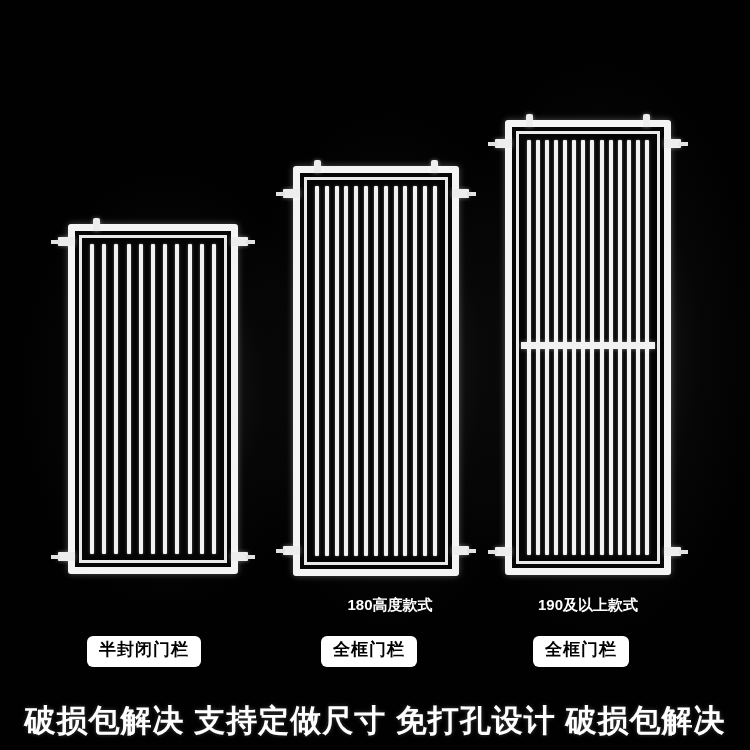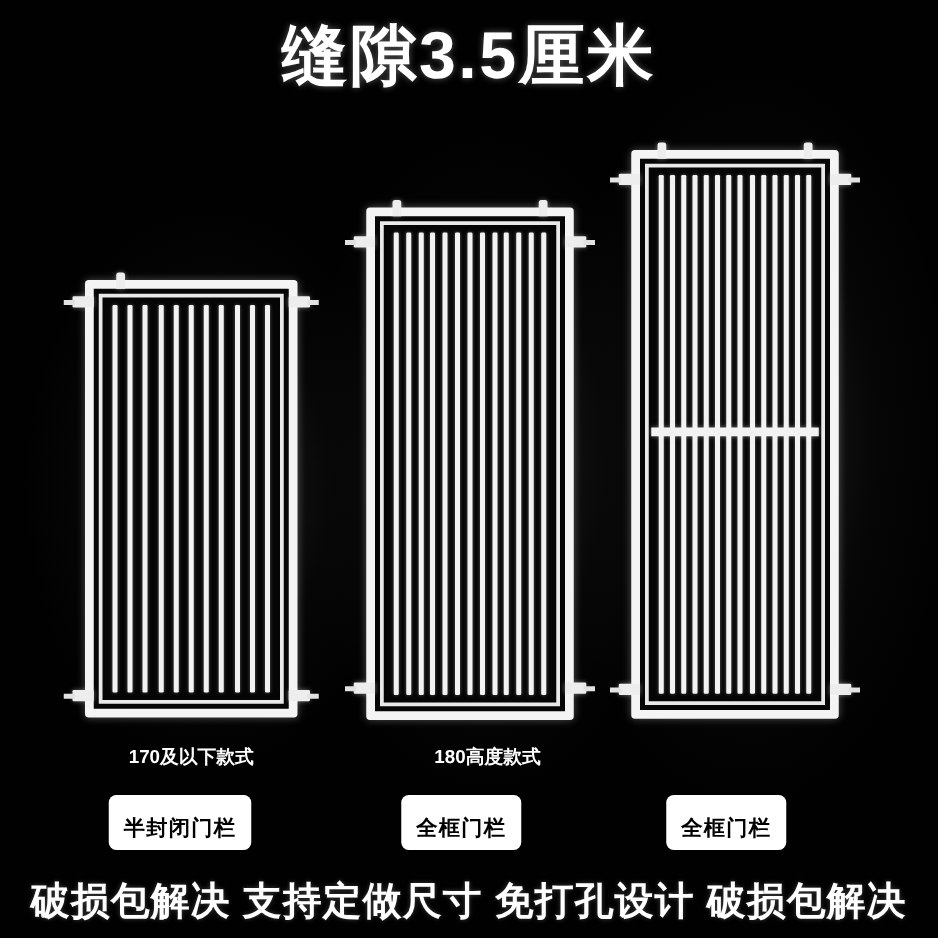--- a/index.html
+++ b/index.html
@@ -121,21 +121,21 @@
     font-weight: bold;
     white-space: nowrap;
   }
   .pill {
     position: absolute;
     background: #ffffff;
     color: #000000;
     font-size: 17px;
     font-weight: bold;
     border-radius: 6px;
-    padding: 15px 12px 6px 12px;
+    padding: 2px 12px 6px 12px;
     white-space: nowrap;
     text-align: center;
     letter-spacing: 1px;
   }
 
   
   .slogan {
     position: absolute;
     left: 0;
     bottom: 8px;
@@ -150,21 +150,20 @@
 </style>
 </head>
 <body>
 
 <div id="stage">
 
   <div class="glow" style="left:20px; top:170px; width:300px; height:440px;"></div>
   <div class="glow" style="left:240px; top:110px; width:300px; height:520px;"></div>
   <div class="glow" style="left:440px; top:60px; width:320px; height:580px;"></div>
 
-  <div class="headline">缝隙3.5厘米</div>
 
   <div class="gate" style="left:68px; top:224px; width:170px; height:350px;">
     <div class="topknob" style="left:18px;"></div>
     <div class="mount left" style="top:6px;">
         <div class="stem"></div>
       </div>
     <div class="mount right" style="top:6px;">
         <div class="stem"></div>
       </div>
     <div class="mount left" style="bottom:6px;">
@@ -182,21 +181,20 @@
         <div class="bar" style="width:4px"></div>
           <div class="bar" style="width:4px"></div>
         <div class="bar" style="width:4px"></div>
           <div class="bar" style="width:4px"></div>
         <div class="bar" style="width:4px"></div>
           <div class="bar" style="width:4px"></div>
         <div class="bar" style="width:4px"></div>
       </div>
     </div>
   </div>
-  <div class="caption" style="left:63px; top:596px; width:180px;">170及以下款式</div>
   <div class="pill" style="left:87px; top:636px;">半封闭门栏</div>
 
   <div class="gate" style="left:293px; top:166px; width:166px; height:410px;">
     <div class="topknob" style="left:14px;"></div>
     <div class="topknob" style="right:14px;"></div>
     <div class="mount left" style="top:16px;">
         <div class="stem"></div>
       </div>
     <div class="mount right" style="top:16px;">
         <div class="stem"></div>
@@ -256,17 +254,18 @@
         <div class="bar" style="width:4px"></div>
           <div class="bar" style="width:4px"></div>
         <div class="bar" style="width:4px"></div>
           <div class="bar" style="width:4px"></div>
         <div class="bar" style="width:4px"></div>
           <div class="bar" style="width:4px"></div>
       </div>
       <div class="crossbar" style="top:208px;"></div>
     </div>
   </div>
+  <div class="caption" style="left:498px; top:596px; width:180px;">190及以上款式</div>
   <div class="pill" style="left:533px; top:636px;">全框门栏</div>
 
   <div class="slogan">破损包解决 支持定做尺寸 免打孔设计 破损包解决</div>
 
 </div>
 
 </body></html>

